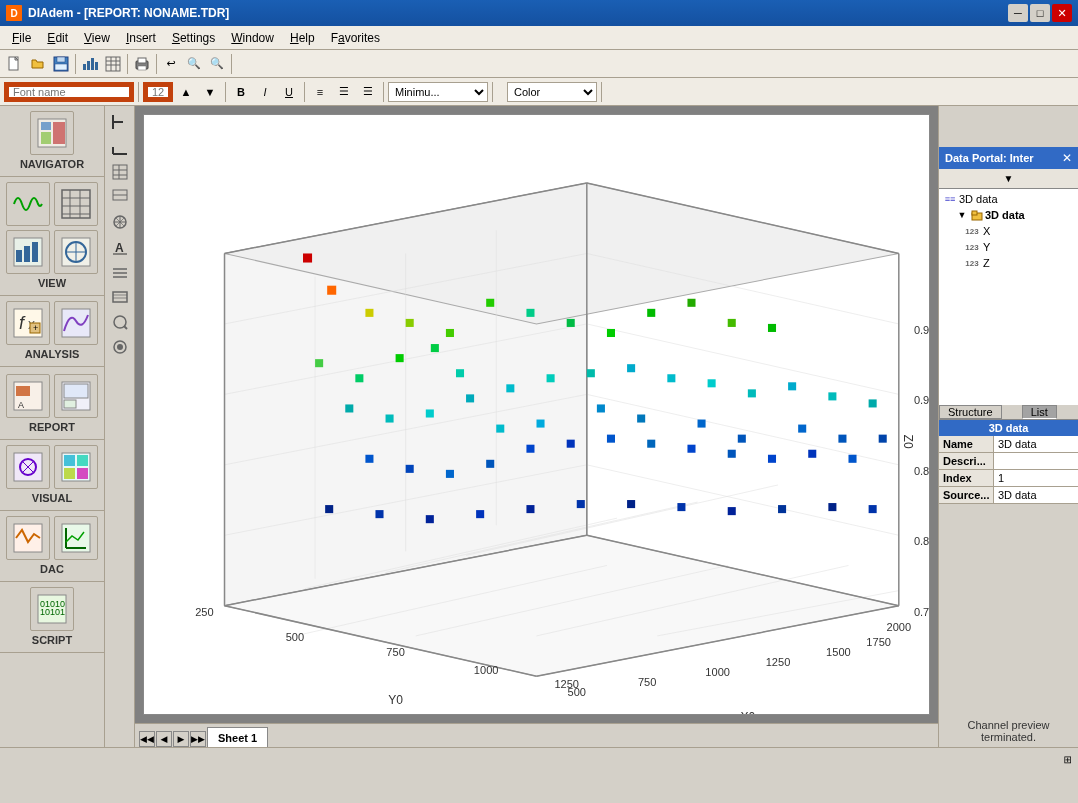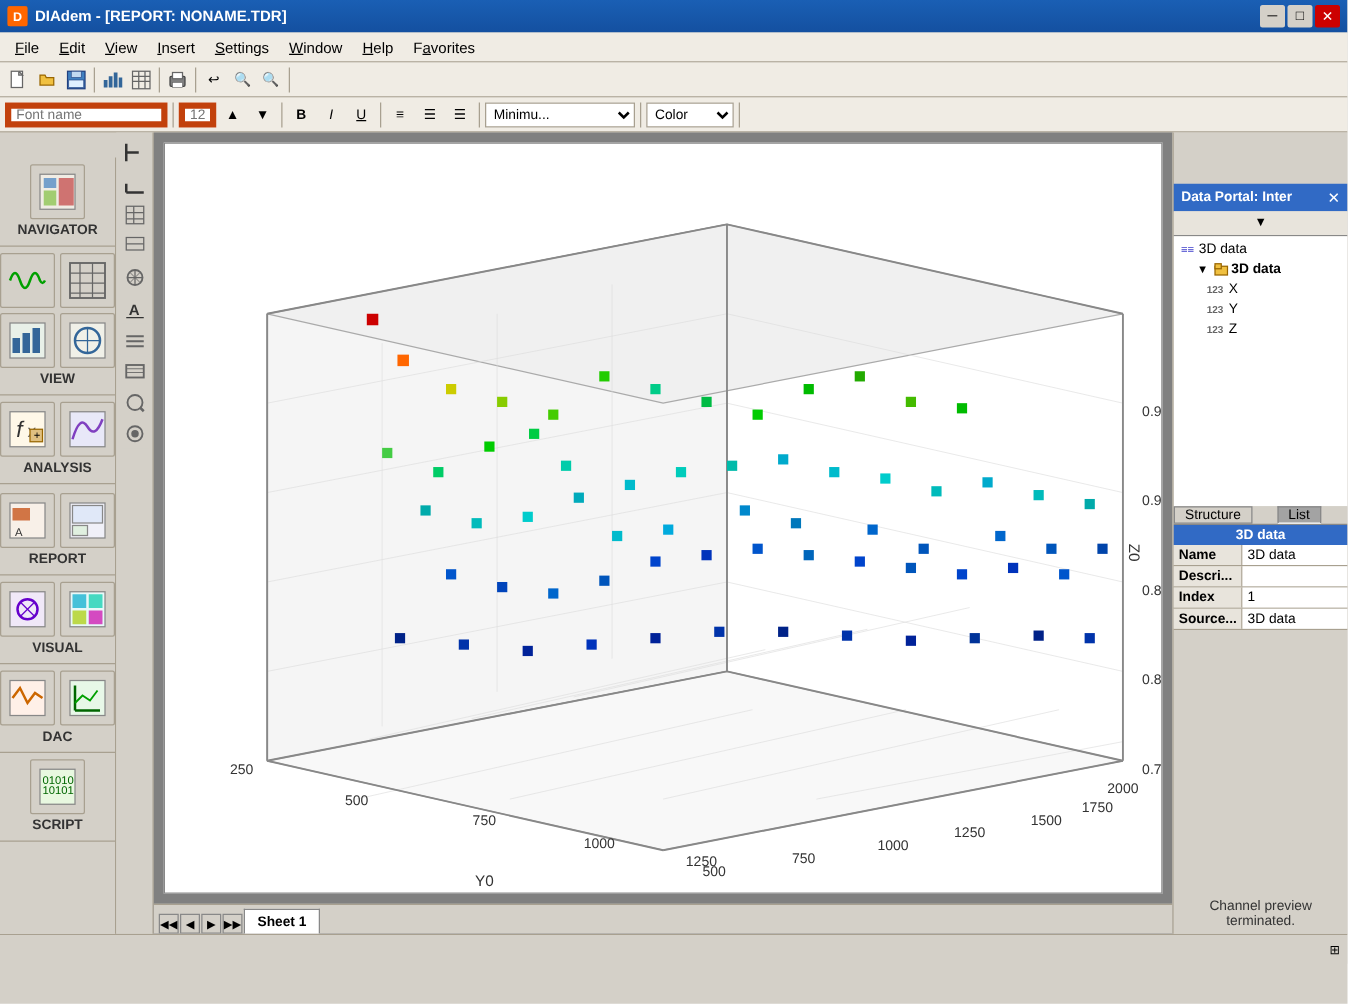--- a/index.html
+++ b/index.html
@@ -114,27 +114,26 @@
     }
 
     
     #main-layout {
       display: flex;
       height: calc(803px - 26px - 24px - 28px - 28px - 24px);
     }
 
     
     #left-sidebar {
-      width: 93px;
+      width: 105px;
       background: #d4d0c8;
       border-right: 1px solid #a8a090;
       display: flex;
       flex-direction: column;
       overflow-y: auto;
-      margin-top: 20px;
     }
     .nav-section {
       display: flex;
       flex-direction: column;
       align-items: center;
       padding: 4px 0;
       border-bottom: 1px solid #a8a090;
     }
     .nav-label {
       font-size: 11px;
@@ -437,25 +436,25 @@
   <button class="tb-btn">▼</button>
   <div class="tb-sep"></div>
   <button class="tb-btn" style="font-weight:bold;">B</button>
   <button class="tb-btn" style="font-style:italic;">I</button>
   <button class="tb-btn" style="text-decoration:underline;">U</button>
   <div class="tb-sep"></div>
   <button class="tb-btn">≡</button>
   <button class="tb-btn">☰</button>
   <button class="tb-btn">☰</button>
   <div class="tb-sep"></div>
-  <select class="tb-select" style="width:120px;">
+  <select class="tb-select" style="width:100px;">
     <option>Minimu...</option>
   </select>
   <div class="tb-sep"></div>
-  <select class="tb-select" style="width:70px;">
+  <select class="tb-select" style="width:90px;margin-left:10px;">
     <option>Color</option>
   </select>
   <div class="tb-sep"></div>
 </div>
 
 <div id="main-layout" style="height: 641px;">
 
   <div id="left-sidebar">
 
     <div class="nav-section">

